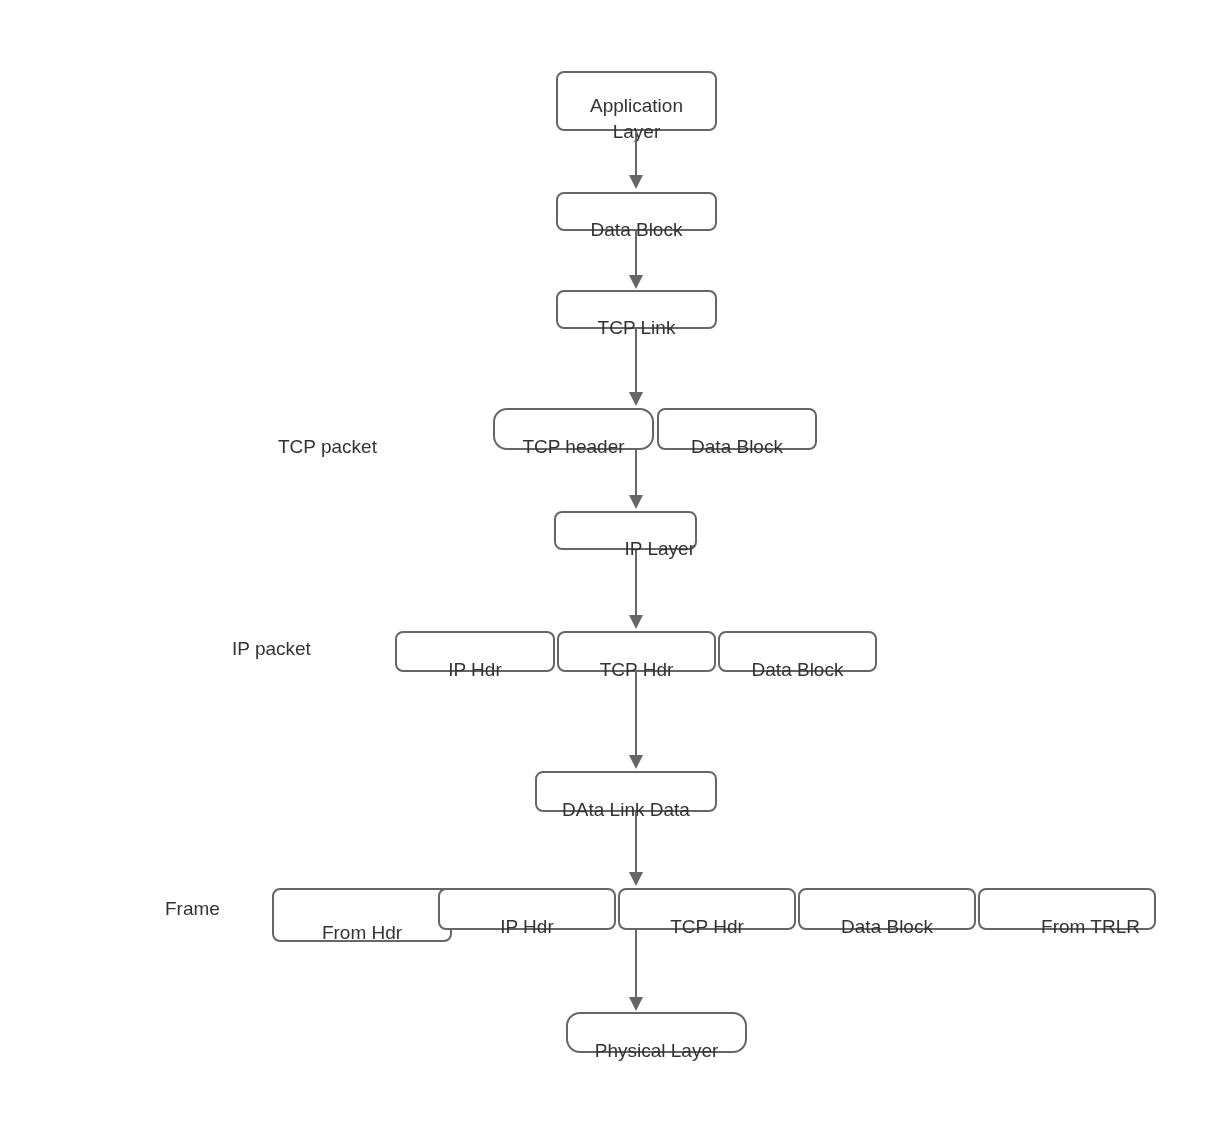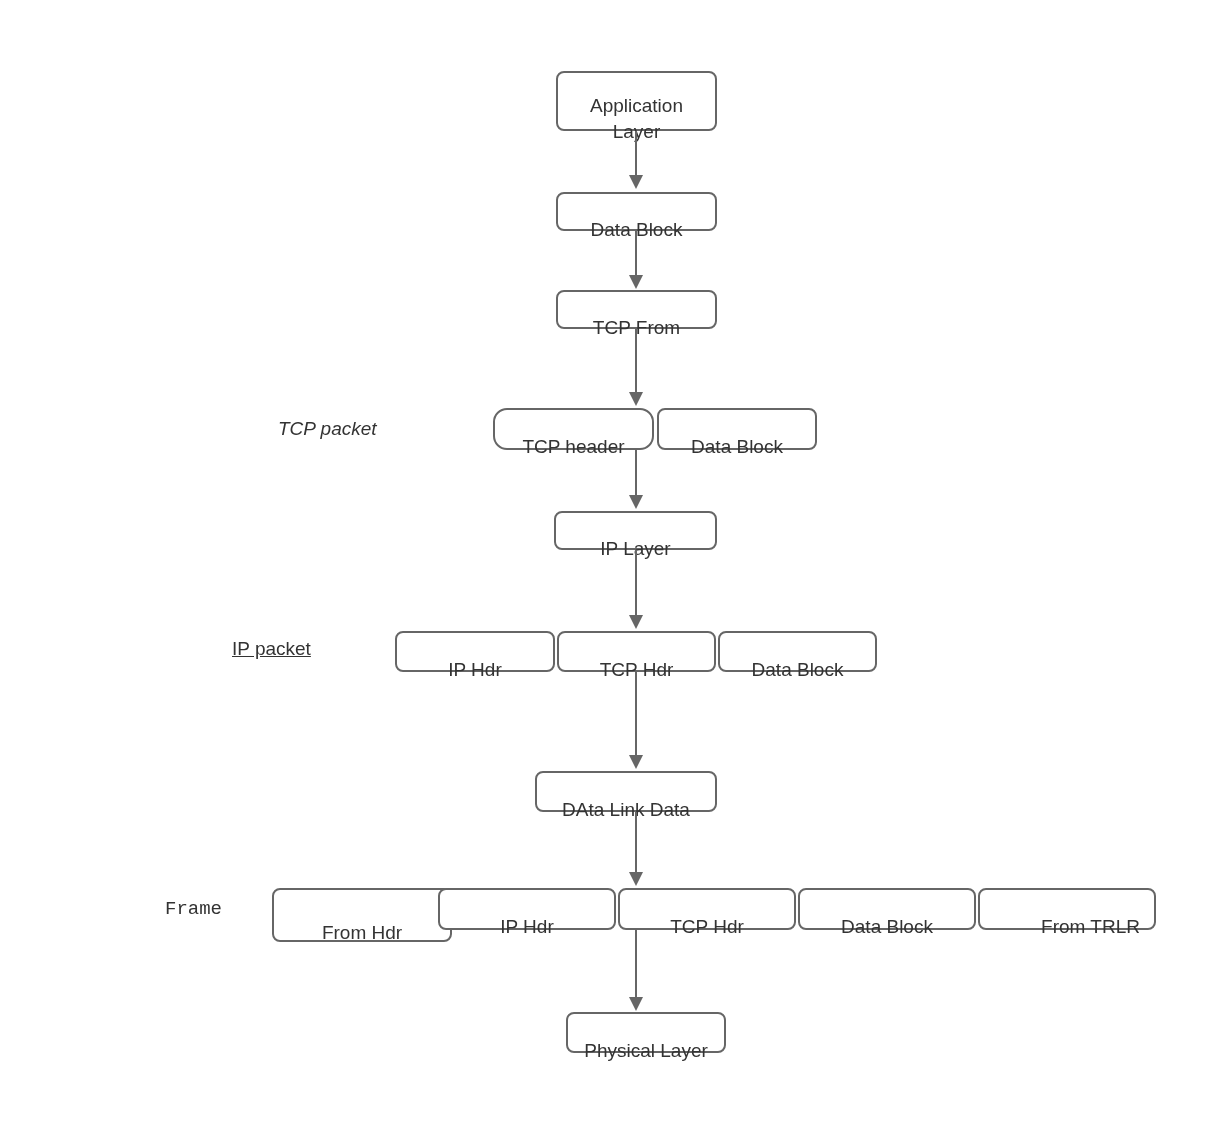--- a/index.html
+++ b/index.html
@@ -77,52 +77,52 @@
   <div class="node" style="left:556px; top:192px; width:161px; height:39px;">
     <span class="lbl">Data Block</span>
   </div>
 
   <div class="arrow" style="left:628px; top:231px; height:58px;">
     <div class="shaft"></div>
     <div class="head"></div>
   </div>
 
   <div class="node" style="left:556px; top:290px; width:161px; height:39px;">
-    <span class="lbl">TCP From</span>
+    <span class="lbl">TCP Link</span>
   </div>
 
   <div class="arrow" style="left:628px; top:329px; height:77px;">
     <div class="shaft"></div>
     <div class="head"></div>
   </div>
 
-  <div class="row-label" style="left:278px; top:418px;font-style:italic;">TCP packet</div>
+  <div class="row-label" style="left:278px; top:436px;">TCP packet</div>
 
   <div class="node" style="left:493px; top:408px; width:161px; height:42px;border-radius:14px;">
     <span class="lbl">TCP header</span>
   </div>
   <div class="node" style="left:657px; top:408px; width:160px; height:42px;">
     <span class="lbl">Data Block</span>
   </div>
 
   <div class="arrow" style="left:628px; top:450px; height:59px;">
     <div class="shaft"></div>
     <div class="head"></div>
   </div>
 
-  <div class="node" style="left:554px; top:511px; width:163px; height:39px;">
+  <div class="node" style="left:554px; top:511px; width:143px; height:39px;justify-content:flex-end;">
     <span class="lbl">IP Layer</span>
   </div>
 
   <div class="arrow" style="left:628px; top:550px; height:79px;">
     <div class="shaft"></div>
     <div class="head"></div>
   </div>
 
-  <div class="row-label" style="left:232px; top:638px;text-decoration:underline;">IP packet</div>
+  <div class="row-label" style="left:232px; top:638px;">IP packet</div>
 
   <div class="node" style="left:395px; top:631px; width:160px; height:41px;">
     <span class="lbl">IP Hdr</span>
   </div>
   <div class="node" style="left:557px; top:631px; width:159px; height:41px;">
     <span class="lbl">TCP Hdr</span>
   </div>
   <div class="node" style="left:718px; top:631px; width:159px; height:41px;">
     <span class="lbl">Data Block</span>
   </div>
@@ -134,21 +134,21 @@
 
   <div class="node" style="left:535px; top:771px; width:182px; height:41px;">
     <span class="lbl">DAta Link Data</span>
   </div>
 
   <div class="arrow" style="left:628px; top:812px; height:74px;">
     <div class="shaft"></div>
     <div class="head"></div>
   </div>
 
-  <div class="row-label" style="left:165px; top:898px;font-family:Liberation Mono, monospace;">Frame</div>
+  <div class="row-label" style="left:165px; top:898px;">Frame</div>
 
   <div class="node" style="left:272px; top:888px; width:180px; height:54px;">
     <span class="lbl">From Hdr</span>
   </div>
   <div class="node" style="left:438px; top:888px; width:178px; height:42px;">
     <span class="lbl">IP Hdr</span>
   </div>
   <div class="node" style="left:618px; top:888px; width:178px; height:42px;">
     <span class="lbl">TCP Hdr</span>
   </div>
@@ -157,17 +157,17 @@
   </div>
   <div class="node" style="left:978px; top:888px; width:178px; height:42px;padding-left:47px;">
     <span class="lbl">From TRLR</span>
   </div>
 
   <div class="arrow" style="left:628px; top:930px; height:81px;">
     <div class="shaft"></div>
     <div class="head"></div>
   </div>
 
-  <div class="node" style="left:566px; top:1012px; width:160px; height:41px;">
+  <div class="node" style="left:566px; top:1012px; width:181px; height:41px;border-radius:14px;">
     <span class="lbl">Physical Layer</span>
   </div>
 
 </div>
 
 </body></html>

